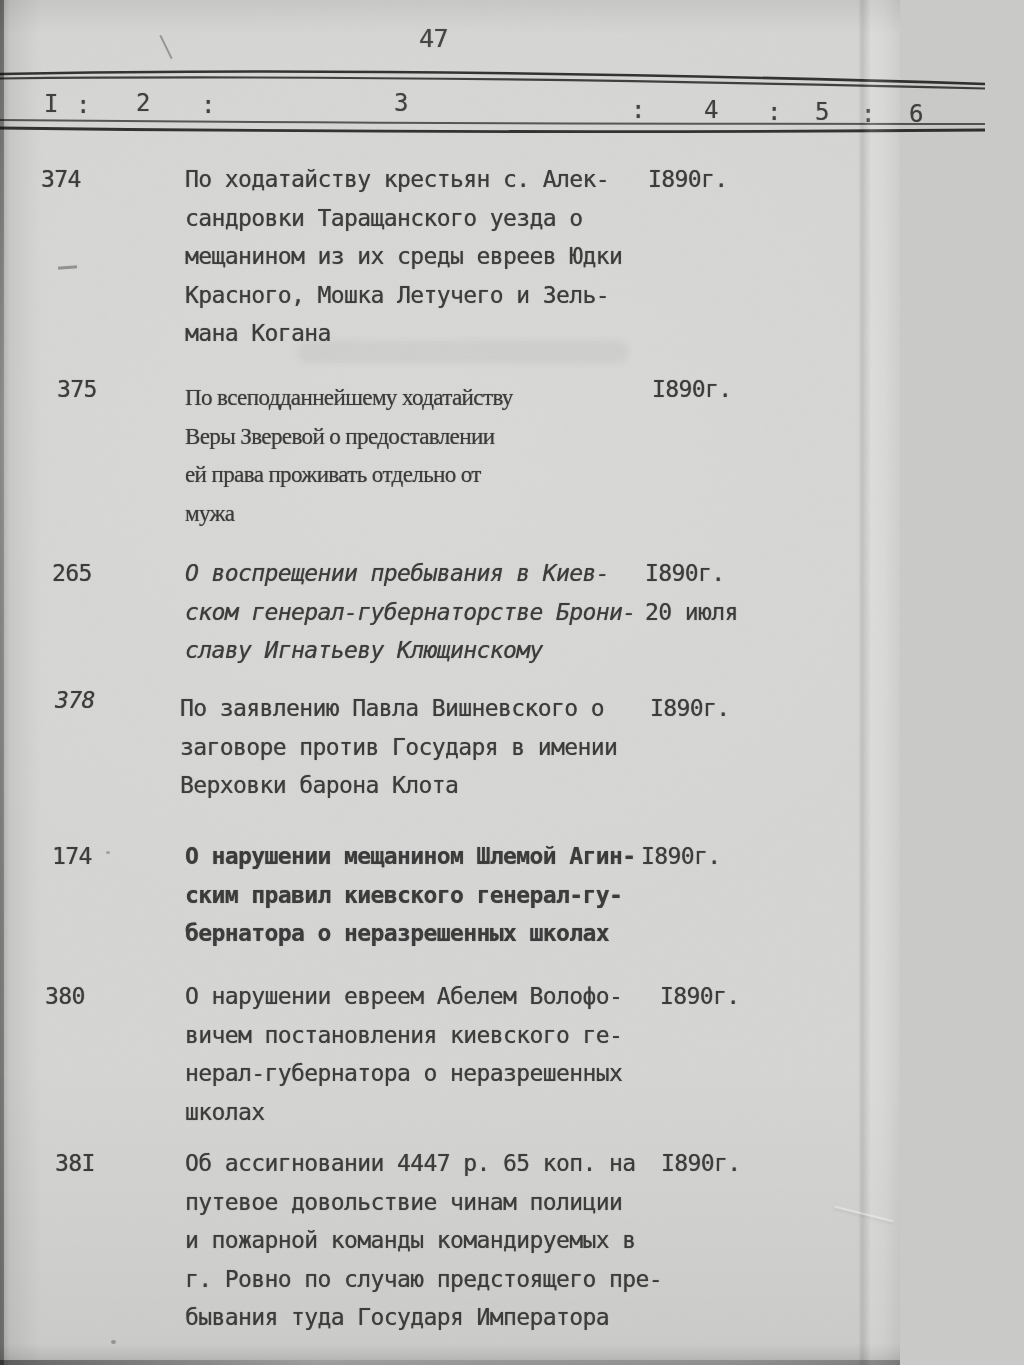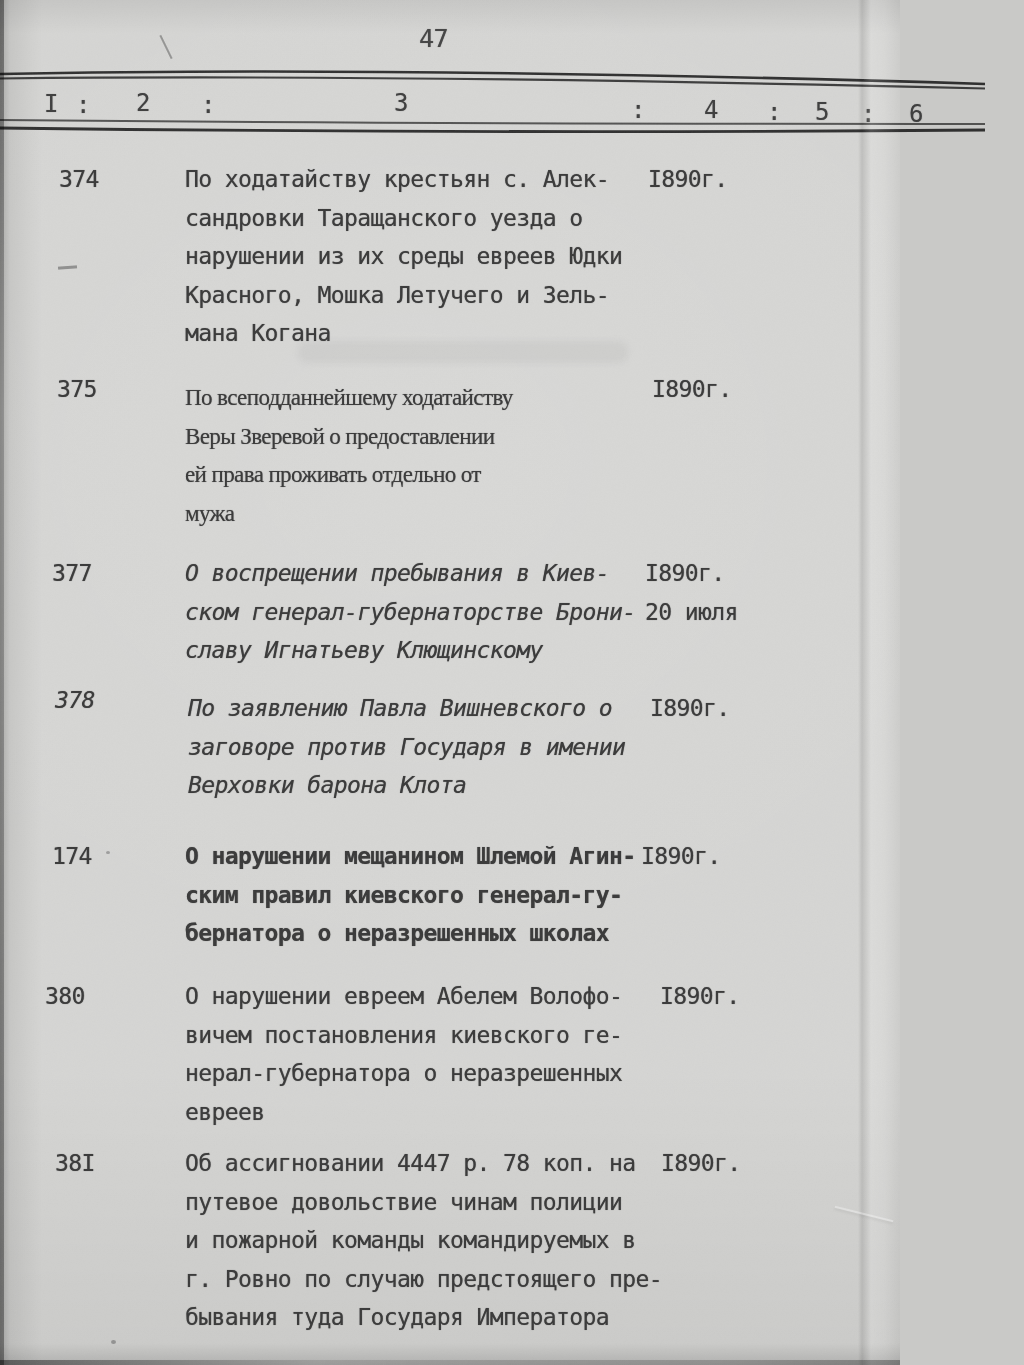--- a/index.html
+++ b/index.html
@@ -102,75 +102,75 @@
       <span class="hdr" style="left: 631px; top: 96px;">:</span>
       <span class="hdr" style="left: 704px; top: 96px;">4</span>
       <span class="hdr" style="left: 767px; top: 98px;">:</span>
       <span class="hdr" style="left: 815px; top: 98px;">5</span>
       <span class="hdr" style="left: 861px; top: 100px;">:</span>
       <span class="hdr" style="left: 909px; top: 100px;">6</span>
     </div>
 
   <div id="entries">
   <div class="entry">
-    <div class="tw entry-number" style="left: 59px; top: 160px;">374</div>
+    <div class="tw entry-number" style="left: 41px; top: 160px;">374</div>
     <div class="tw entry-desc" style="left: 185px; top: 160px;">По ходатайству крестьян с. Алек-
 сандровки Таращанского уезда о
-нарушении из их среды евреев Юдки
+мещанином из их среды евреев Юдки
 Красного, Мошка Летучего и Зель-
 мана Когана</div>
     <div class="tw entry-dates" style="left: 648px; top: 160px;">I890г.</div>
   </div>
 
   <div class="entry">
     <div class="tw entry-number" style="left: 57px; top: 370px;">375</div>
     <div class="tw entry-desc" style="left: 185px; top: 379px; font-family: Liberation Serif, serif;">По всеподданнейшему ходатайству
 Веры Зверевой о предоставлении
 ей права проживать отдельно от
 мужа</div>
     <div class="tw entry-dates" style="left: 652px; top: 370px;">I890г.</div>
   </div>
 
   <div class="entry">
-    <div class="tw entry-number" style="left: 52px; top: 554px;">377</div>
+    <div class="tw entry-number" style="left: 52px; top: 554px;">265</div>
     <div class="tw entry-desc" style="left: 185px; top: 554px; font-style: italic;">О воспрещении пребывания в Киев-
 ском генерал-губернаторстве Брони-
 славу Игнатьеву Клющинскому</div>
     <div class="tw entry-dates" style="left: 645px; top: 554px;">I890г.
 20 июля</div>
   </div>
 
   <div class="entry">
     <div class="tw entry-number" style="left: 55px; top: 681px; font-style: italic;">378</div>
-    <div class="tw entry-desc" style="left: 188px; top: 689px; font-style: italic;">По заявлению Павла Вишневского о
+    <div class="tw entry-desc" style="left: 180px; top: 689px;">По заявлению Павла Вишневского о
 заговоре против Государя в имении
 Верховки барона Клота</div>
     <div class="tw entry-dates" style="left: 650px; top: 689px;">I890г.</div>
   </div>
 
   <div class="entry">
     <div class="tw entry-number" style="left: 52px; top: 837px;">174</div>
     <div class="tw entry-desc" style="left: 185px; top: 837px; font-weight: bold;">О нарушении мещанином Шлемой Агин-
 ским правил киевского генерал-гу-
 бернатора о неразрешенных школах</div>
     <div class="tw entry-dates" style="left: 641px; top: 837px;">I890г.</div>
   </div>
 
   <div class="entry">
     <div class="tw entry-number" style="left: 45px; top: 977px;">380</div>
     <div class="tw entry-desc" style="left: 185px; top: 977px;">О нарушении евреем Абелем Волофо-
 вичем постановления киевского ге-
 нерал-губернатора о неразрешенных
-евреев</div>
+школах</div>
     <div class="tw entry-dates" style="left: 660px; top: 977px;">I890г.</div>
   </div>
 
   <div class="entry">
     <div class="tw entry-number" style="left: 55px; top: 1144px;">38I</div>
-    <div class="tw entry-desc" style="left: 185px; top: 1144px;">Об ассигновании 4447 р. 78 коп. на
+    <div class="tw entry-desc" style="left: 185px; top: 1144px;">Об ассигновании 4447 р. 65 коп. на
 путевое довольствие чинам полиции
 и пожарной команды командируемых в
 г. Ровно по случаю предстоящего пре-
 бывания туда Государя Императора</div>
     <div class="tw entry-dates" style="left: 661px; top: 1144px;">I890г.</div>
   </div>
 </div>
 
   <div class="artifact smudge"></div>
   <div class="artifact pencil-dash"></div>

